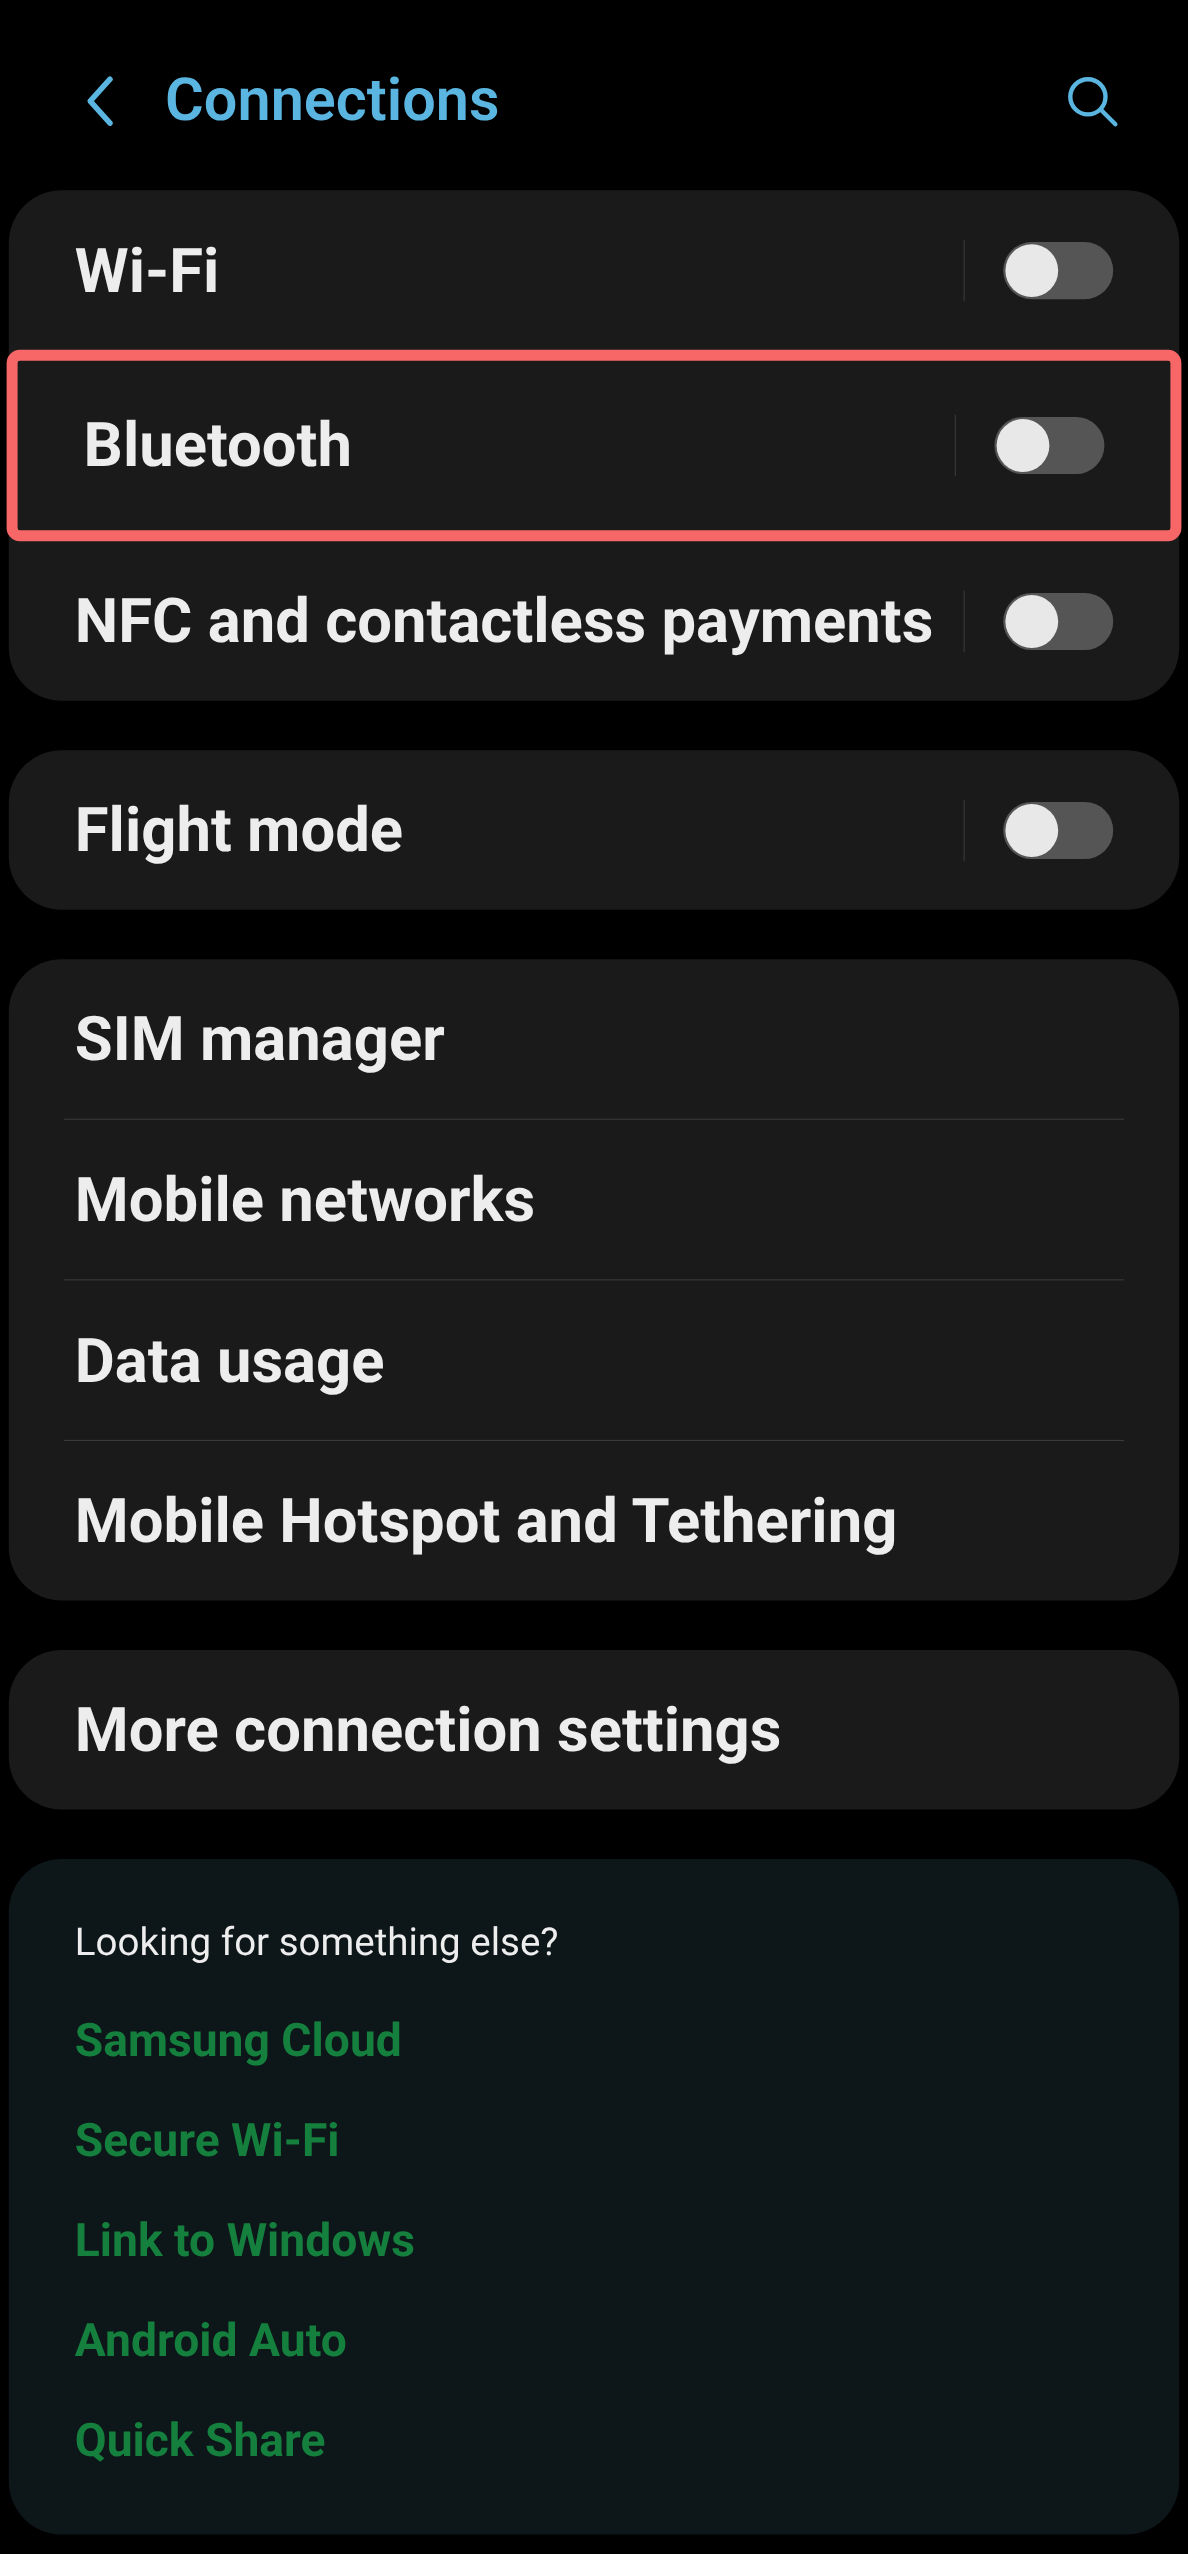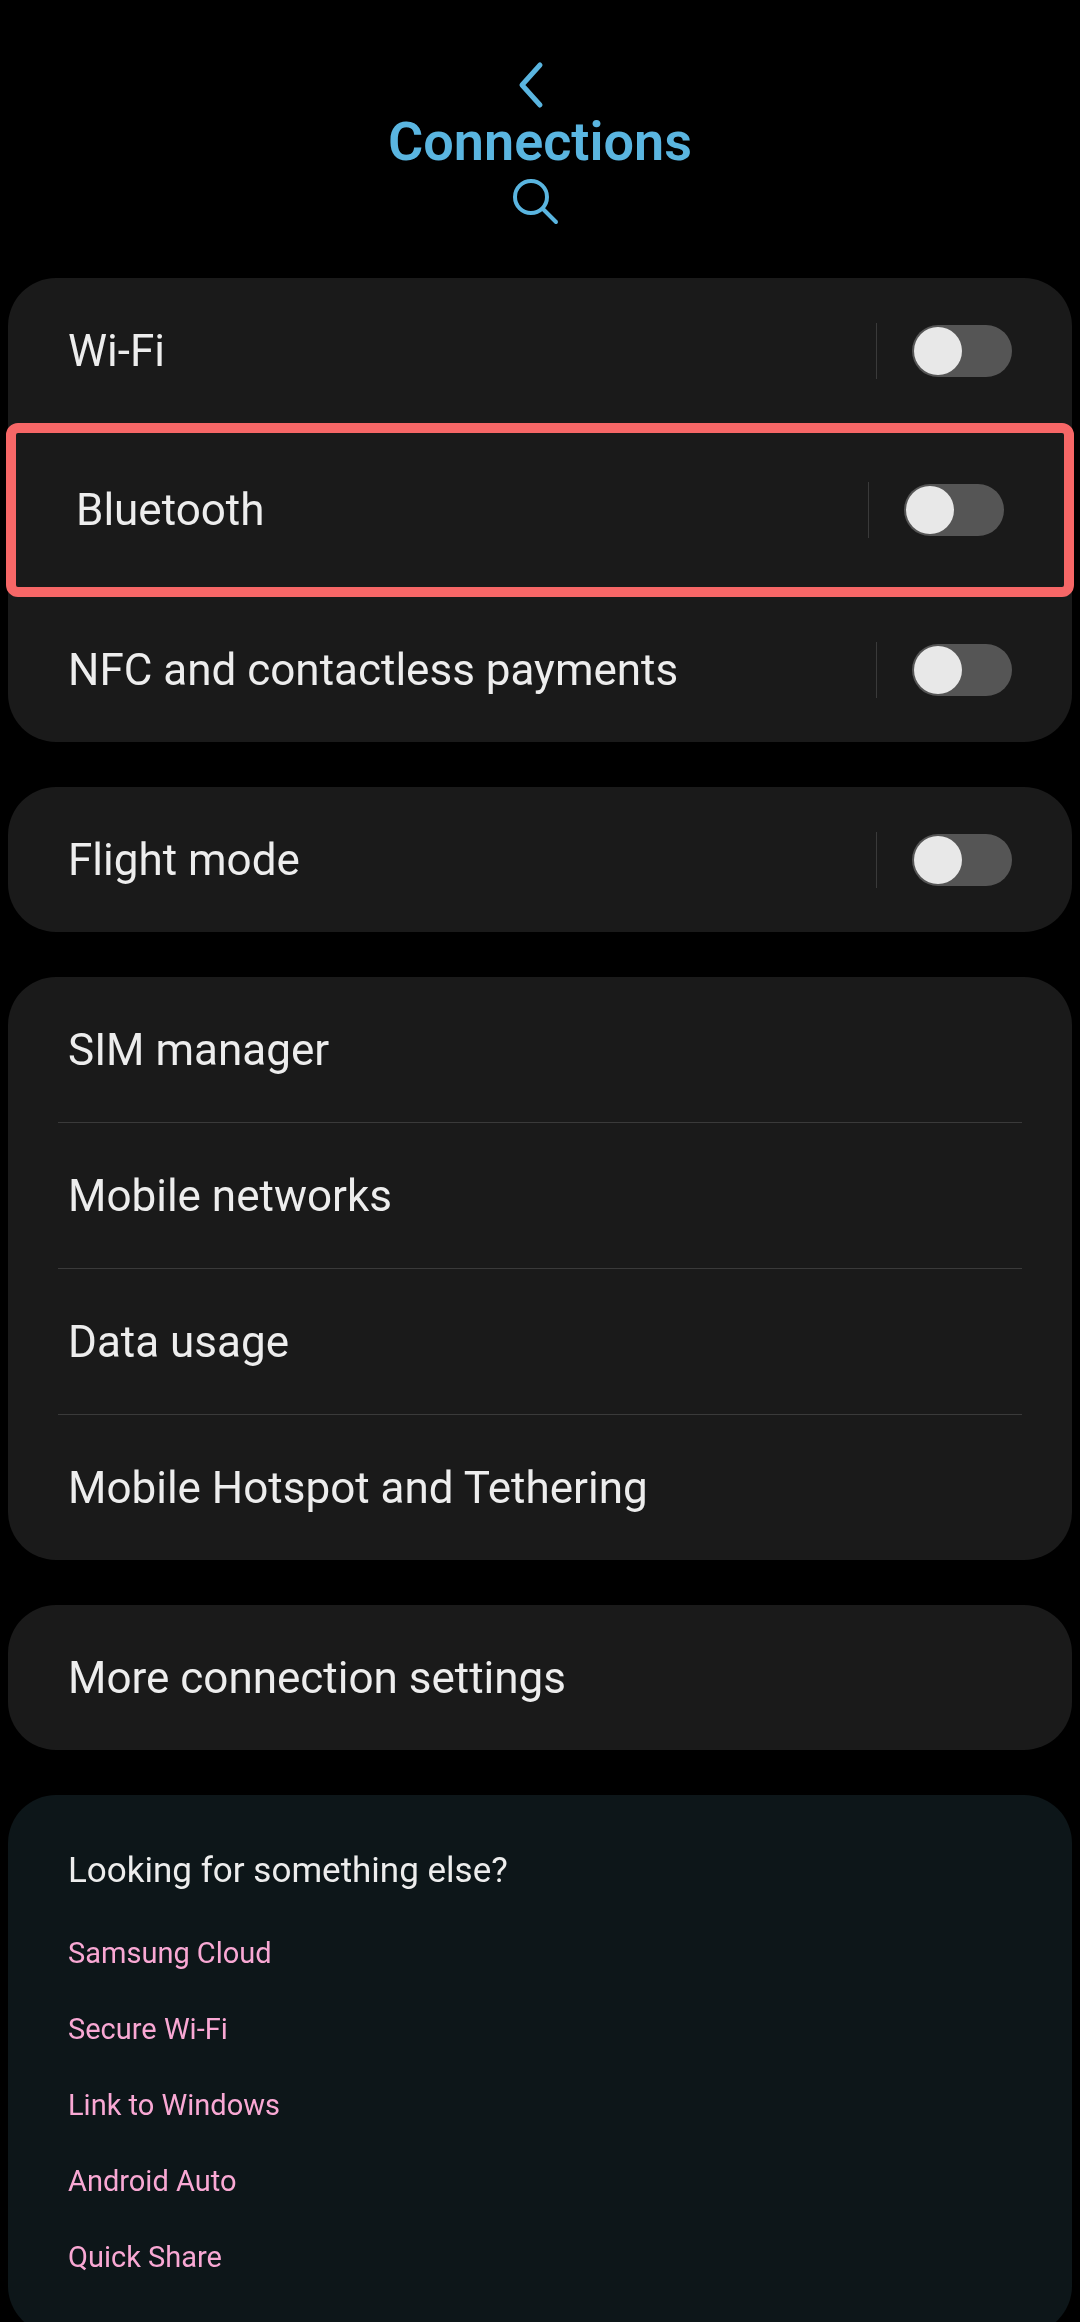--- a/index.html
+++ b/index.html
@@ -13,21 +13,20 @@
       height: 2322px;
       background: #000000;
       font-family: -apple-system, BlinkMacSystemFont, "Segoe UI", Roboto, sans-serif;
       color: #f0f0f0;
       overflow: hidden;
     }
     .header {
       display: flex;
       align-items: center;
       padding: 60px 50px 50px 50px;
-      flex-direction: column;
     }
     .back-btn {
       width: 50px;
       height: 50px;
       display: flex;
       align-items: center;
       justify-content: center;
       margin-right: 35px;
       margin-left: 15px;
     }
@@ -57,22 +56,22 @@
       padding: 55px 60px 60px 60px;
     }
     .row {
       display: flex;
       align-items: center;
       padding: 0 60px;
       height: 145px;
       position: relative;
     }
     .row-label {
-      font-size: 44px;
-      font-weight: 400;
+      font-size: 56px;
+      font-weight: 700;
       color: #ededed;
       flex: 1;
     }
     .toggle-sep {
       width: 1px;
       height: 56px;
       background: #3a3a3a;
       margin-right: 35px;
     }
     .toggle {
@@ -104,23 +103,23 @@
       z-index: 5;
       background: #1a1a1a;
     }
     .highlight-box .row { height: 154px; }
     .info-heading {
       font-size: 35px;
       color: #ededed;
       margin-bottom: 45px;
     }
     .info-link {
-      font-size: 29px;
-      font-weight: 400;
-      color: #f9a8d4;
+      font-size: 42px;
+      font-weight: 700;
+      color: #15803d;
       margin-bottom: 42px;
       display: block;
     }
     .info-link:last-child { margin-bottom: 0; }
   </style>
 </head>
 <body>
 
 <div class="header">
   <div class="back-btn">

